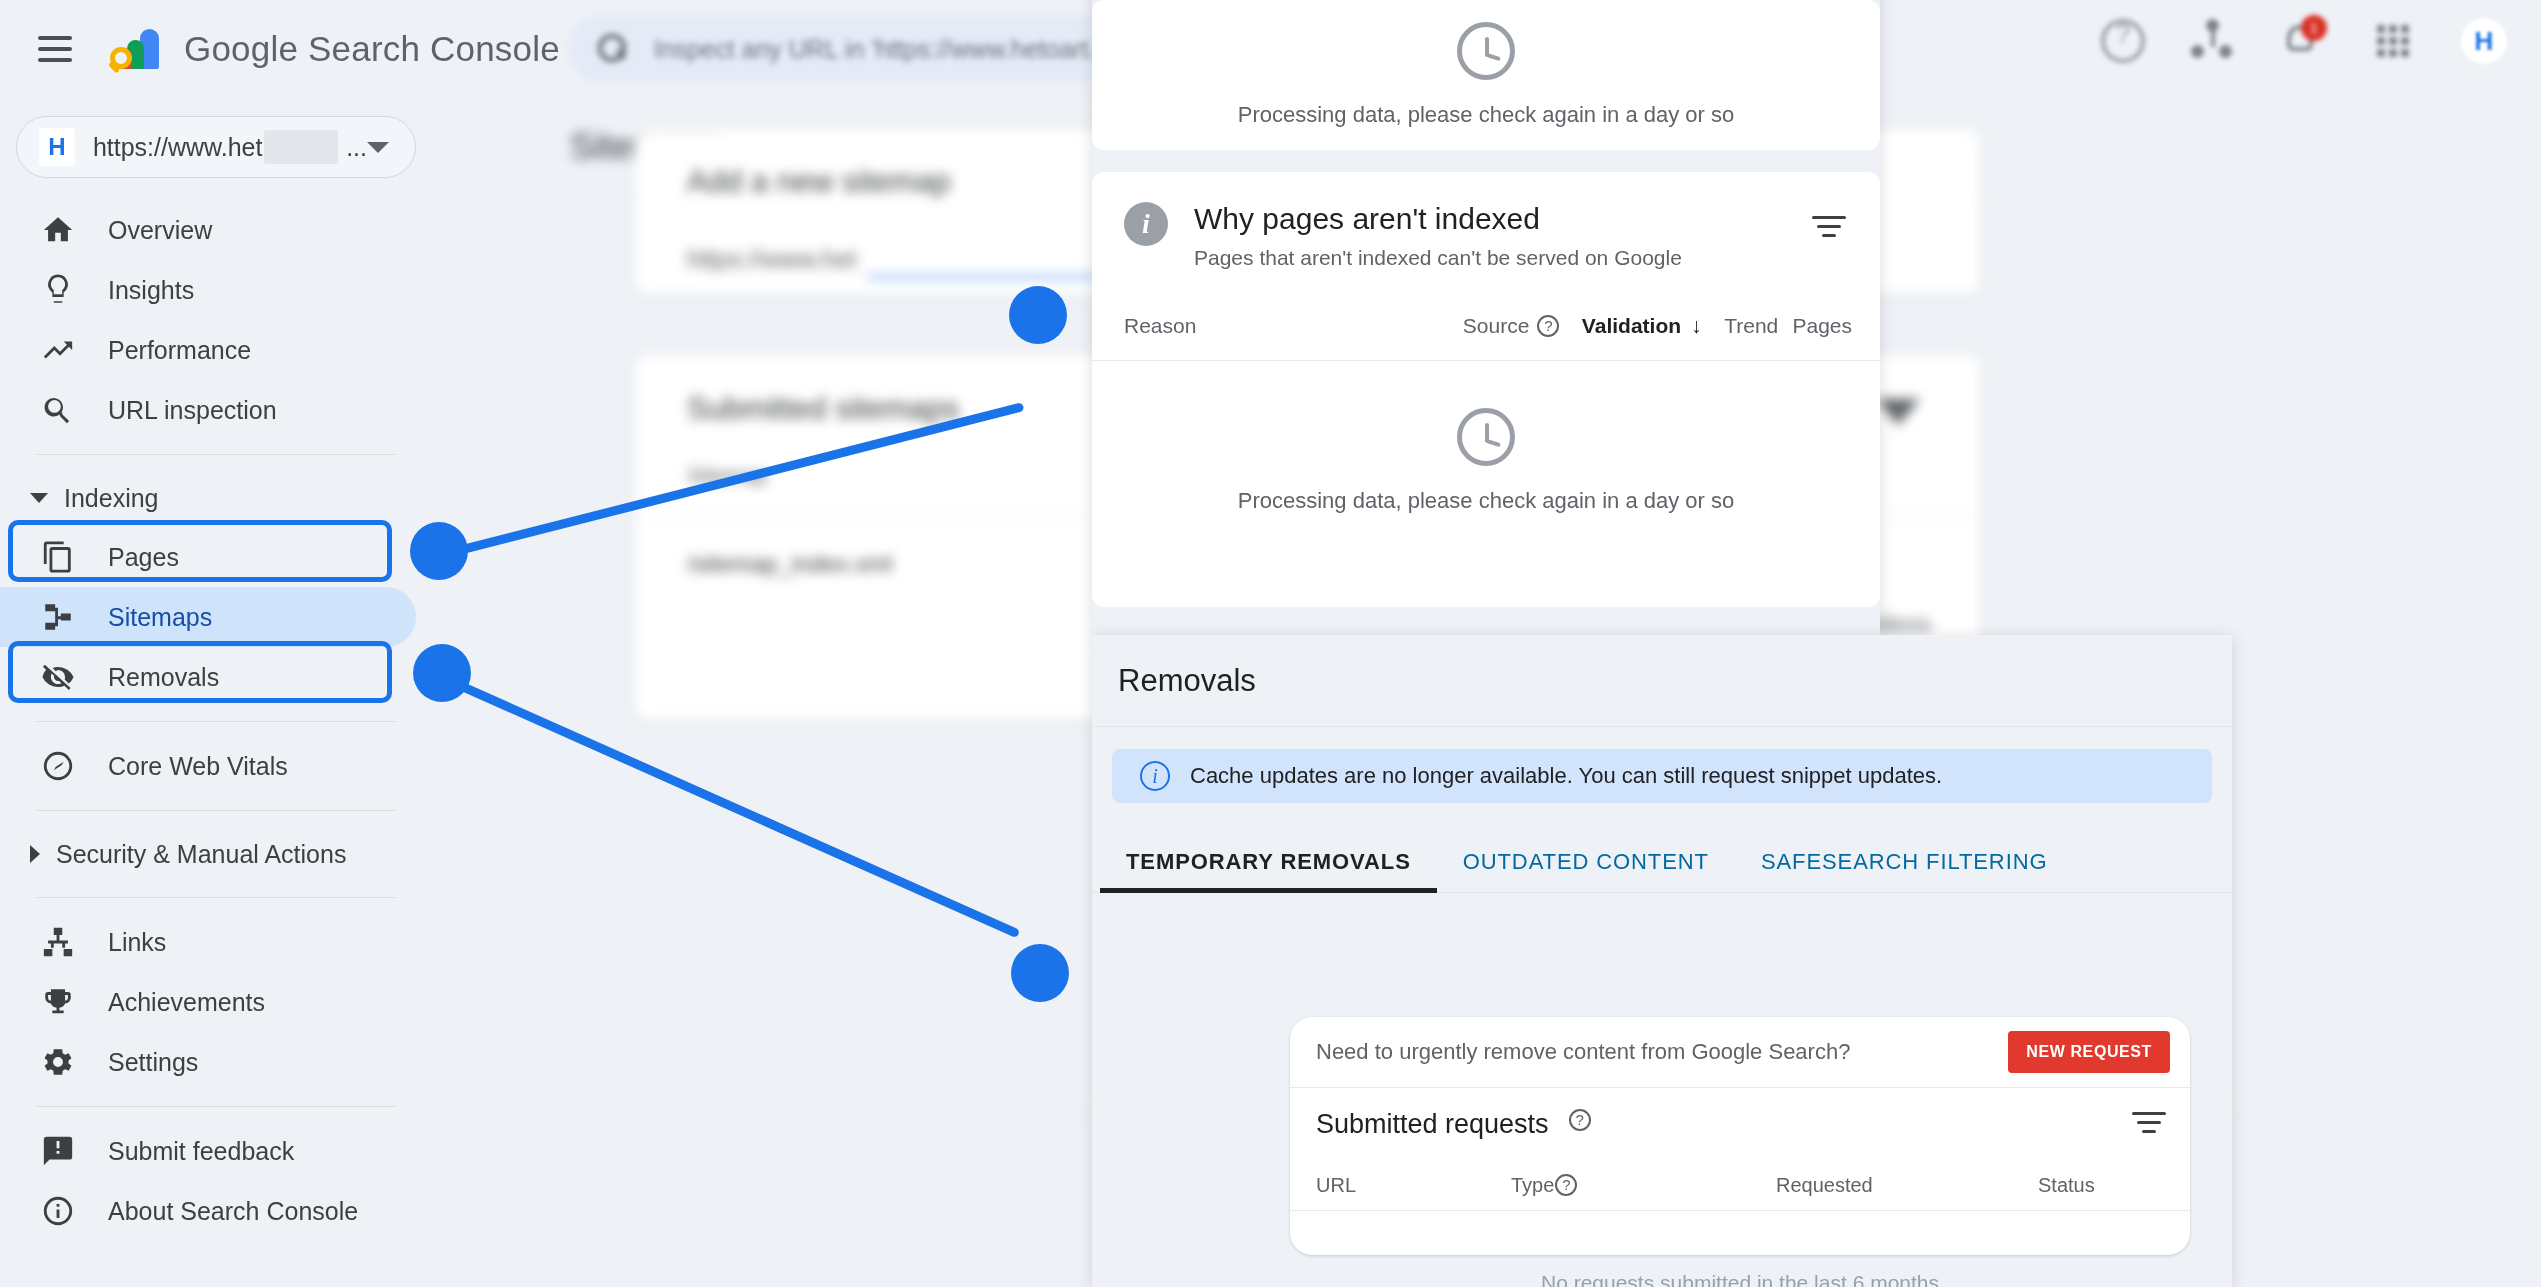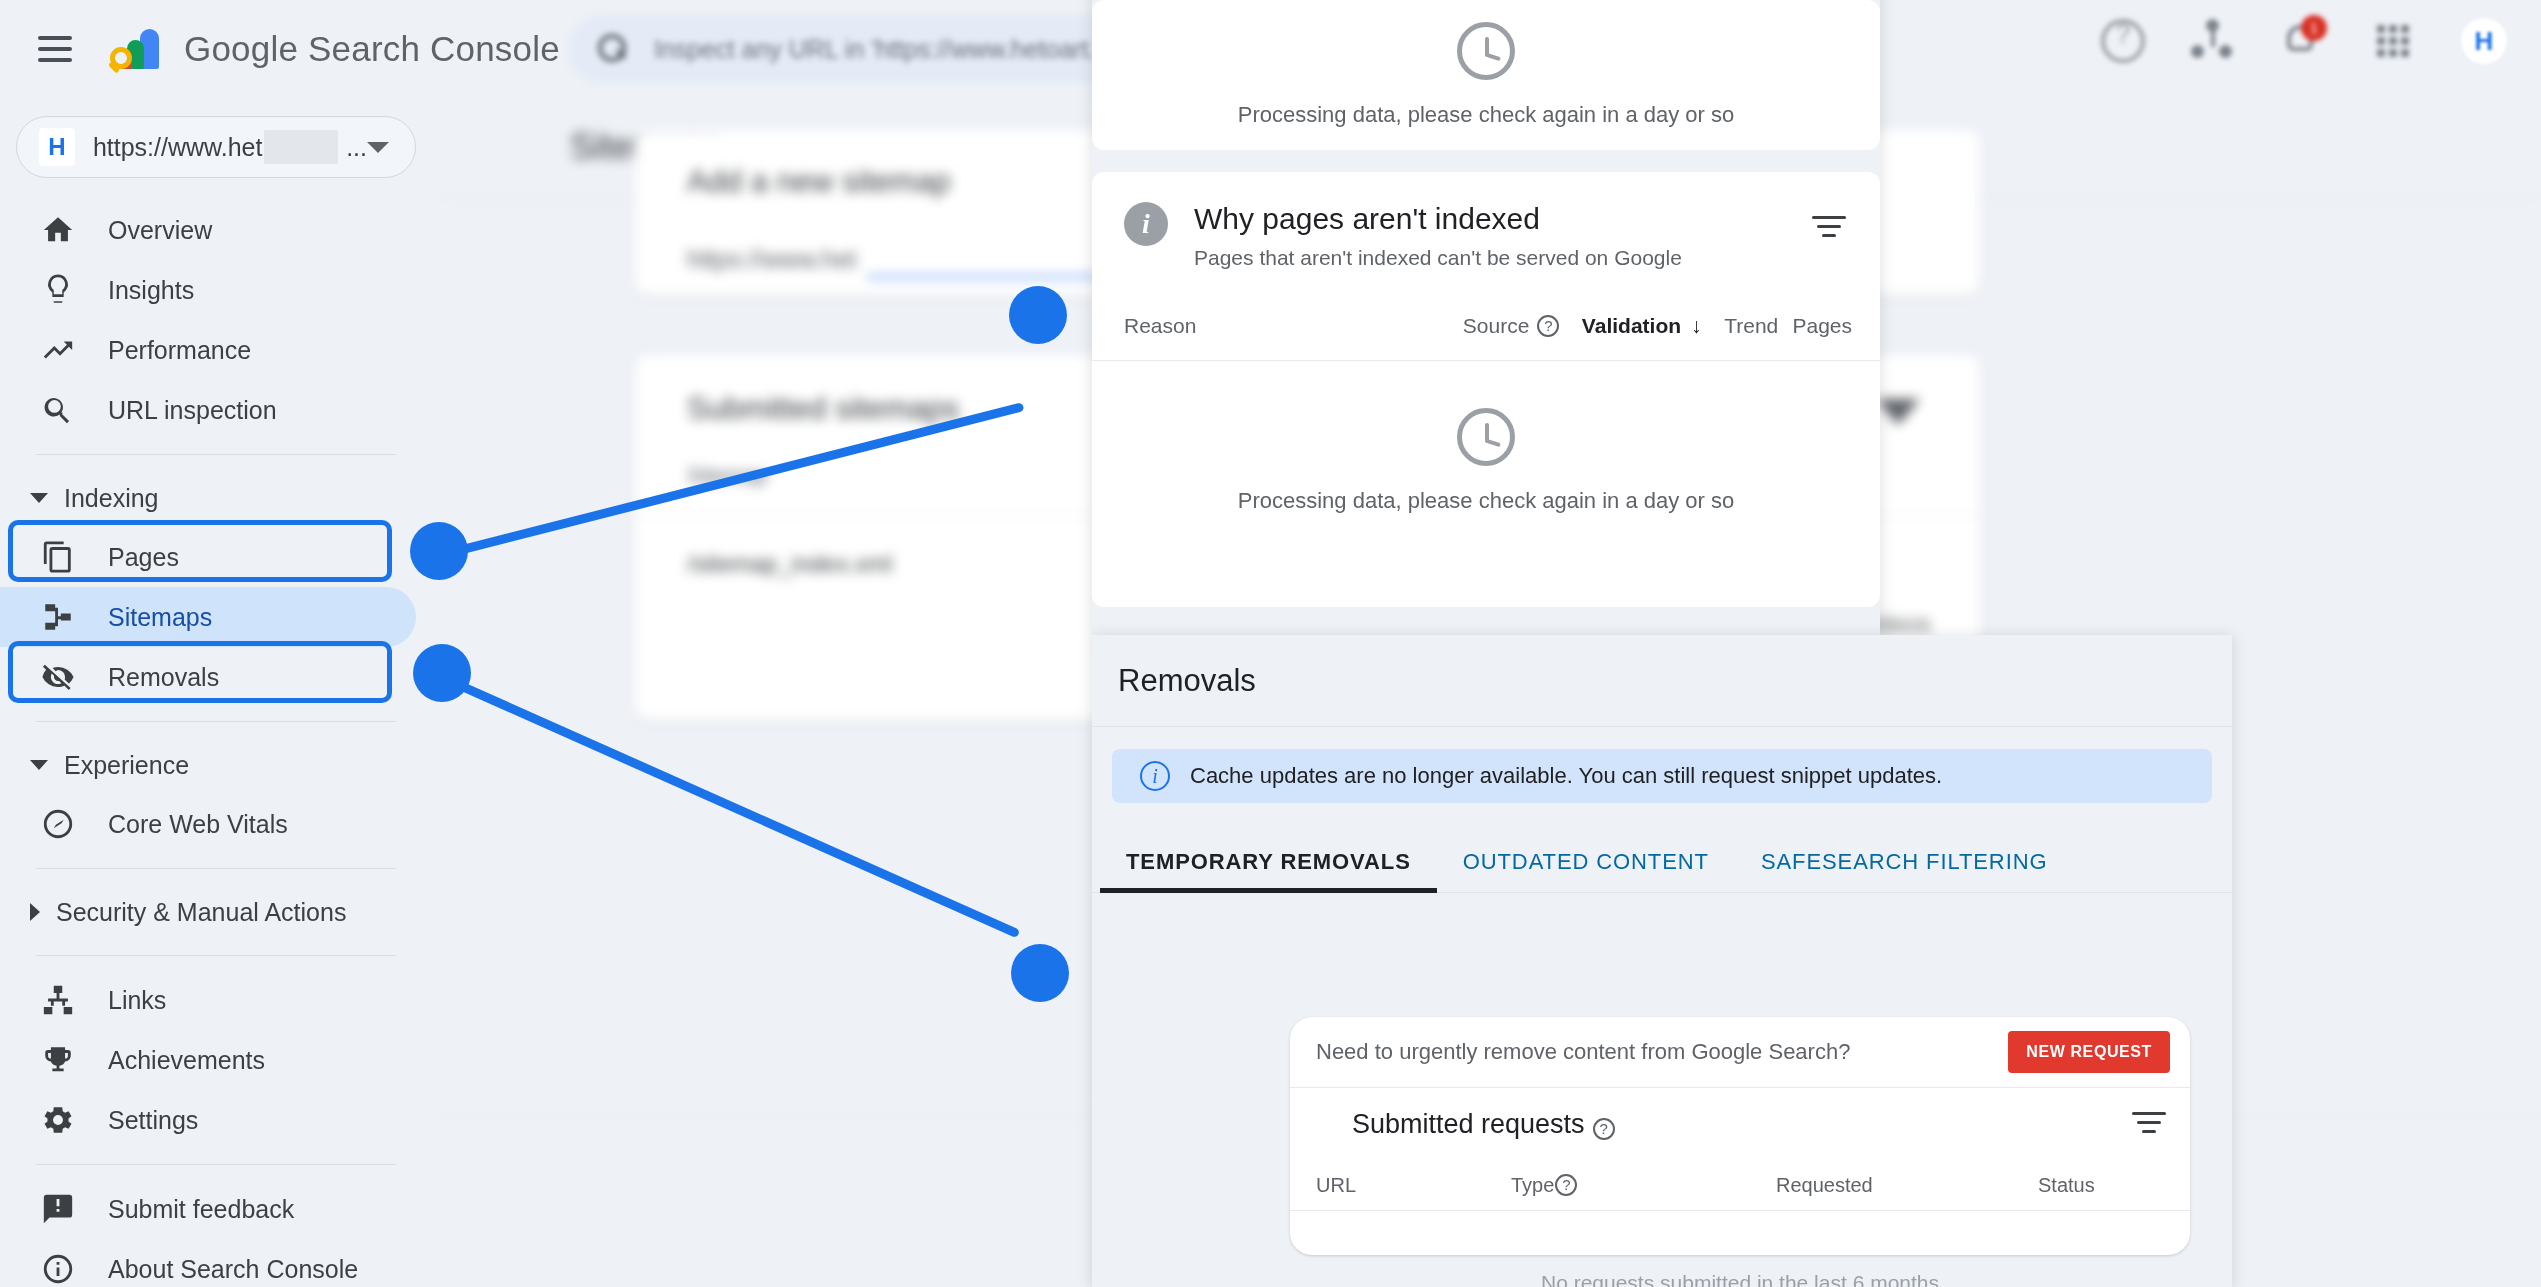--- a/index.html
+++ b/index.html
@@ -203,21 +203,21 @@
   .tabs-rule { height: 1px; background: #e1e4ea; margin-top: -1px; }
 
   .rem-card { position:absolute; left: 198px; top: 382px; width: 900px; height: 238px;
     background:#fff; border-radius: 22px; box-shadow: 0 1px 3px rgba(60,64,67,.22); }
   .rc-row1 { display:flex; align-items:center; height: 70px; padding: 0 20px 0 26px; }
   .rc-q { font-size: 22px; color: #5f6368; }
   .btn-new { margin-left:auto; background:#e2392e; color:#fff; font-size:16px; font-weight:700;
     letter-spacing:.6px; padding: 12px 18px; border-radius: 4px; border:none; cursor:pointer; }
   .rc-rule { height:1px; background:#e8eaed; }
   .rc-row2 { display:flex; align-items:center; height: 72px; padding: 0 24px 0 26px; }
-  .rc-title { font-size: 27px; color: #202124; display:flex; align-items:flex-end; gap: 8px; margin-left: 36px; }
+  .rc-title { font-size: 27px; color: #202124; display:flex; align-items:flex-start; gap: 20px; }
   .rc-thead { display:flex; height: 50px; align-items:center; padding: 0 24px 0 26px;
     font-size: 20px; color: #5f6368; }
   .rc-thead .h-url { width: 195px; }
   .rc-thead .h-type { width: 265px; display:flex; align-items:center; gap: 1px; }
   .rc-thead .h-req { width: 262px; }
   .rc-thead .h-status { flex:1; }
   .rc-empty { text-align:center; font-size:21px; color:#9aa0a6; margin-top: 60px; }
 
   
   .anno { position: absolute; inset: 0; pointer-events: none; }
@@ -382,24 +382,20 @@
           <span class="ni">
             <svg viewBox="0 0 24 24">
                 <path d="M12 7a5 5 0 0 1 5 5c0 .6-.1 1.2-.3 1.7l2.9 2.9A11.8 11.8 0 0 0 23 12a11.8 11.8 0 0 0-11-7c-1.3 0-2.6.2-3.8.7l2.2 2.2A5 5 0 0 1 12 7zM2.7 3.4 1.4 4.7l2.2 2.2A11.7 11.7 0 0 0 1 12a11.8 11.8 0 0 0 11 7c1.6 0 3.2-.3 4.6-.9l3 3 1.3-1.3L2.7 3.4zM12 17a5 5 0 0 1-4.4-7.4l1.6 1.6a3 3 0 0 0 3.6 3.6l1.6 1.6c-.7.4-1.5.6-2.4.6z"></path>
               </svg>
           </span>
           <span class="nav-label">Removals</span>
         </div>
 
         <div class="divider"></div>
 
-        <div class="nav-group">
-          <span class="tri tri-down"></span>
-          <span class="nav-label">Experience</span>
-        </div>
         <div class="nav-item">
           <span class="ni">
             <svg viewBox="0 0 24 24">
                 <path d="M12 2a10 10 0 1 0 0 20 10 10 0 0 0 0-20zm0 18a8 8 0 1 1 0-16 8 8 0 0 1 0 16zm4-11-5.5 3.5L9 15l5.5-3.5L16 9z"></path>
               </svg>
           </span>
           <span class="nav-label">Core Web Vitals</span>
         </div>
 
         <div class="divider"></div>

